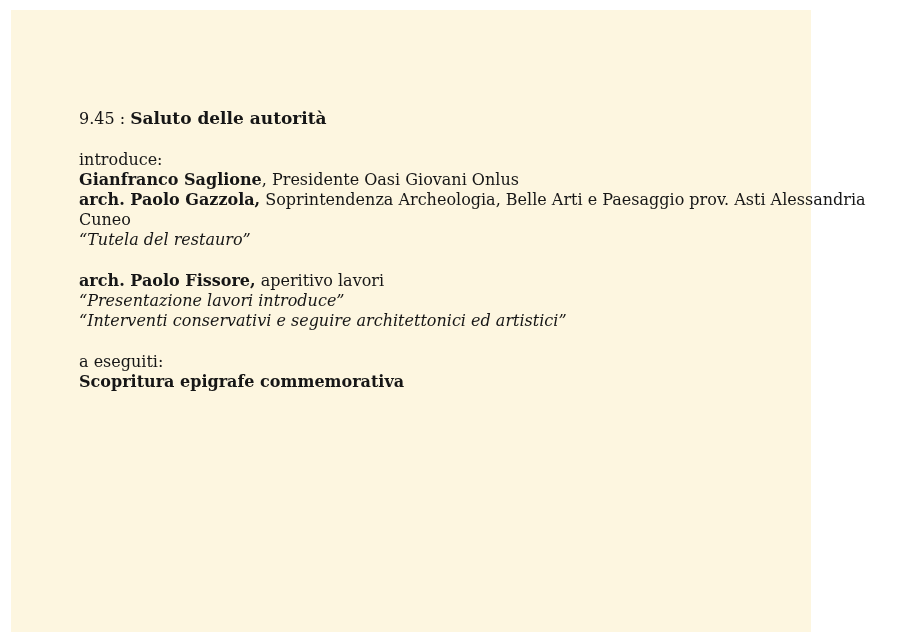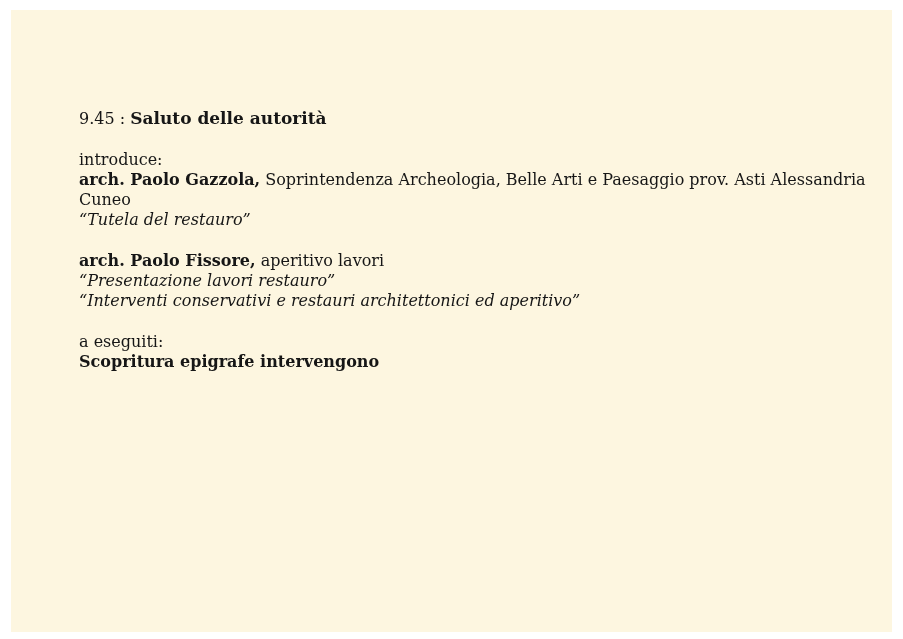--- a/index.html
+++ b/index.html
@@ -14,21 +14,21 @@
     position: relative;
     width: 903px;
     height: 639px;
     background: #ffffff;
     overflow: hidden;
   }
   .card {
     position: absolute;
     left: 11px;
     top: 10px;
-    width: 881px;
+    width: 800px;
     height: 622px;
     background: #fdf6e0;
   }
   .content {
     position: absolute;
     left: 68px;
     top: 98px;
     width: 790px;
     color: #161616;
     font-size: 16px;
@@ -51,28 +51,29 @@
 </head>
 <body>
 
 <div class="page">
   <div class="card">
     <div class="content">
 
       <p class="title-line"><span>9.45 : </span><span class="b">Saluto delle autorità</span></p>
 
       <p class="gap" style="margin-top:24px"><span>introduce:</span></p>
+      <p><span class="b">Gianfranco Saglione</span><span>, Presidente Oasi Giovani Onlus</span></p>
 
       <p><span class="b">arch. Paolo Gazzola,</span><span> Soprintendenza Archeologia, Belle Arti e Paesaggio prov. Asti Alessandria Cuneo</span></p>
       <p class="indent"><span class="i">“Tutela del restauro”</span></p>
 
       <p class="gap"><span class="b">arch. Paolo Fissore,</span><span> aperitivo lavori</span></p>
-      <p class="indent"><span class="i">“Presentazione lavori restauro”</span></p>
+      <p class="indent"><span class="i">“Presentazione lavori introduce”</span></p>
 
-      <p class="indent"><span class="i">“Interventi conservativi e restauri architettonici ed aperitivo”</span></p>
+      <p class="indent"><span class="i">“Interventi conservativi e seguire architettonici ed artistici”</span></p>
 
       <p class="gap"><span>a eseguiti:</span></p>
-      <p><span class="b">Scopritura epigrafe intervengono</span></p>
+      <p><span class="b">Scopritura epigrafe commemorativa</span></p>
 
 
     </div>
   </div>
 </div>
 
 </body></html>

